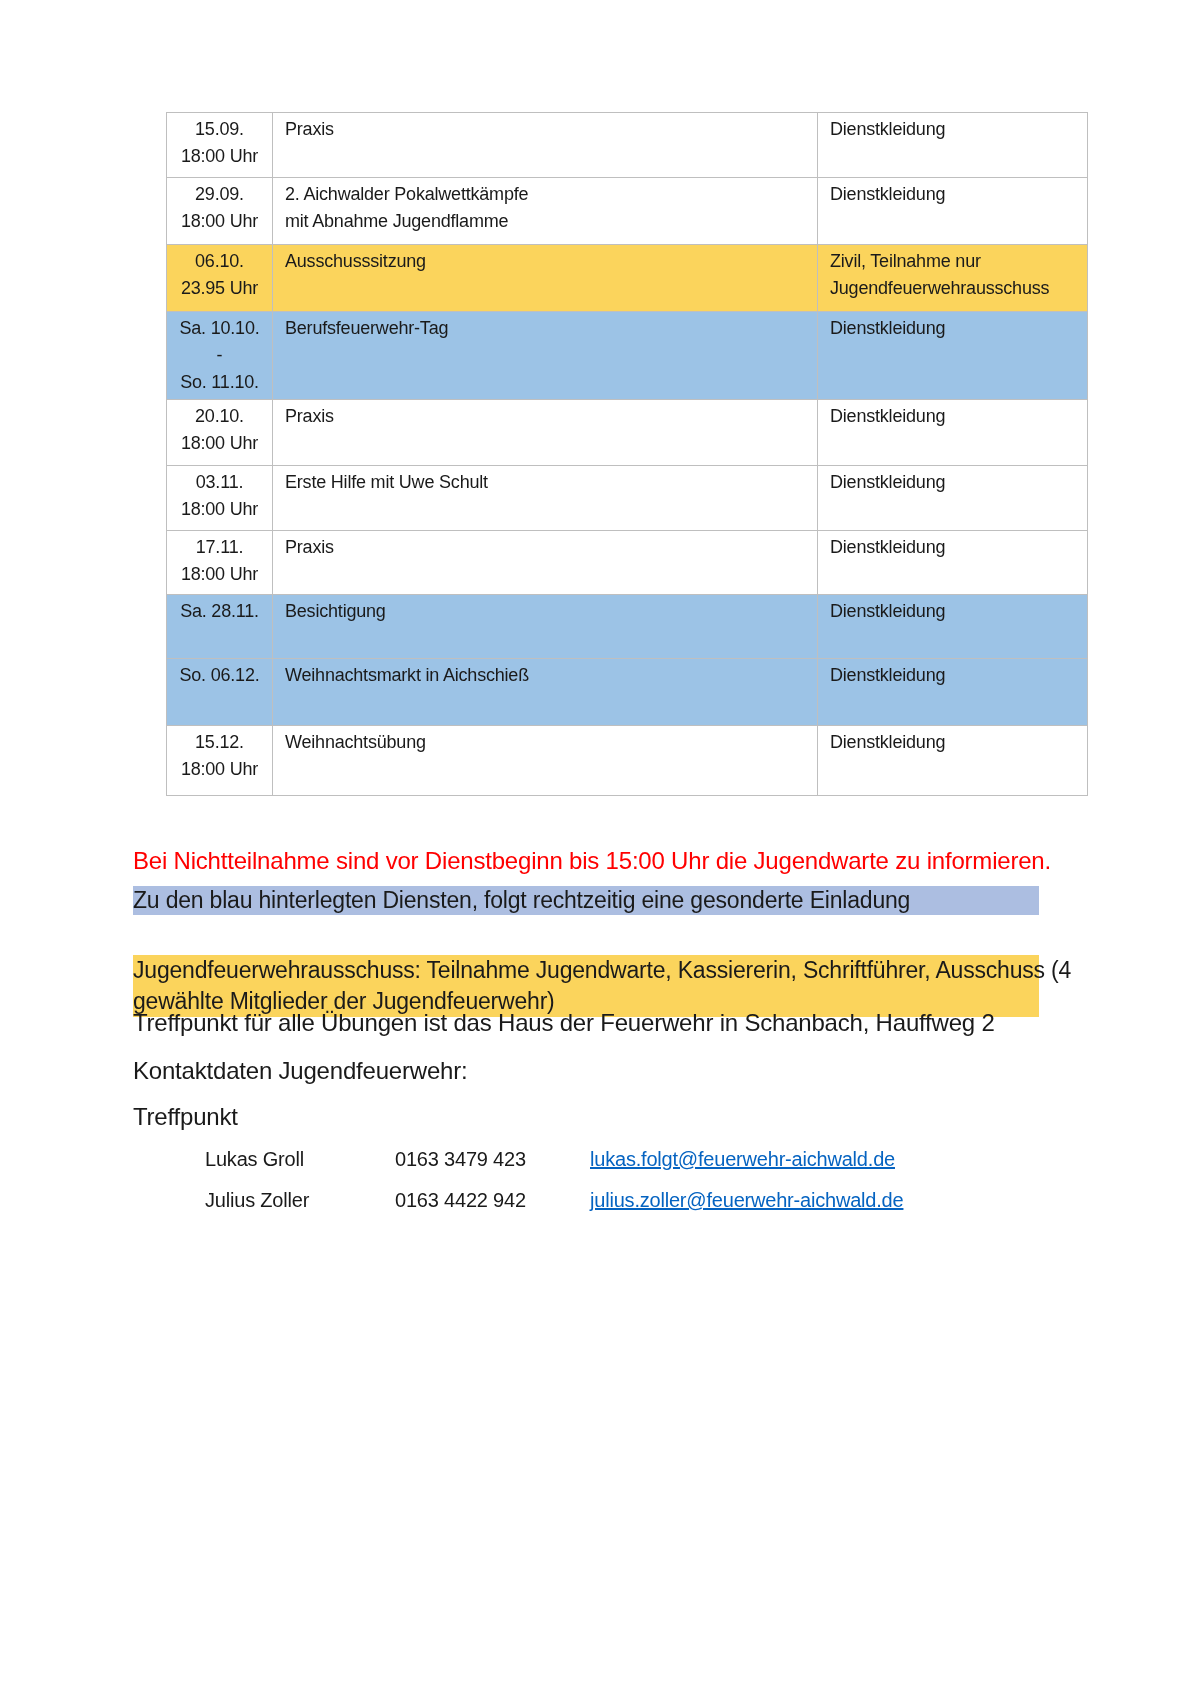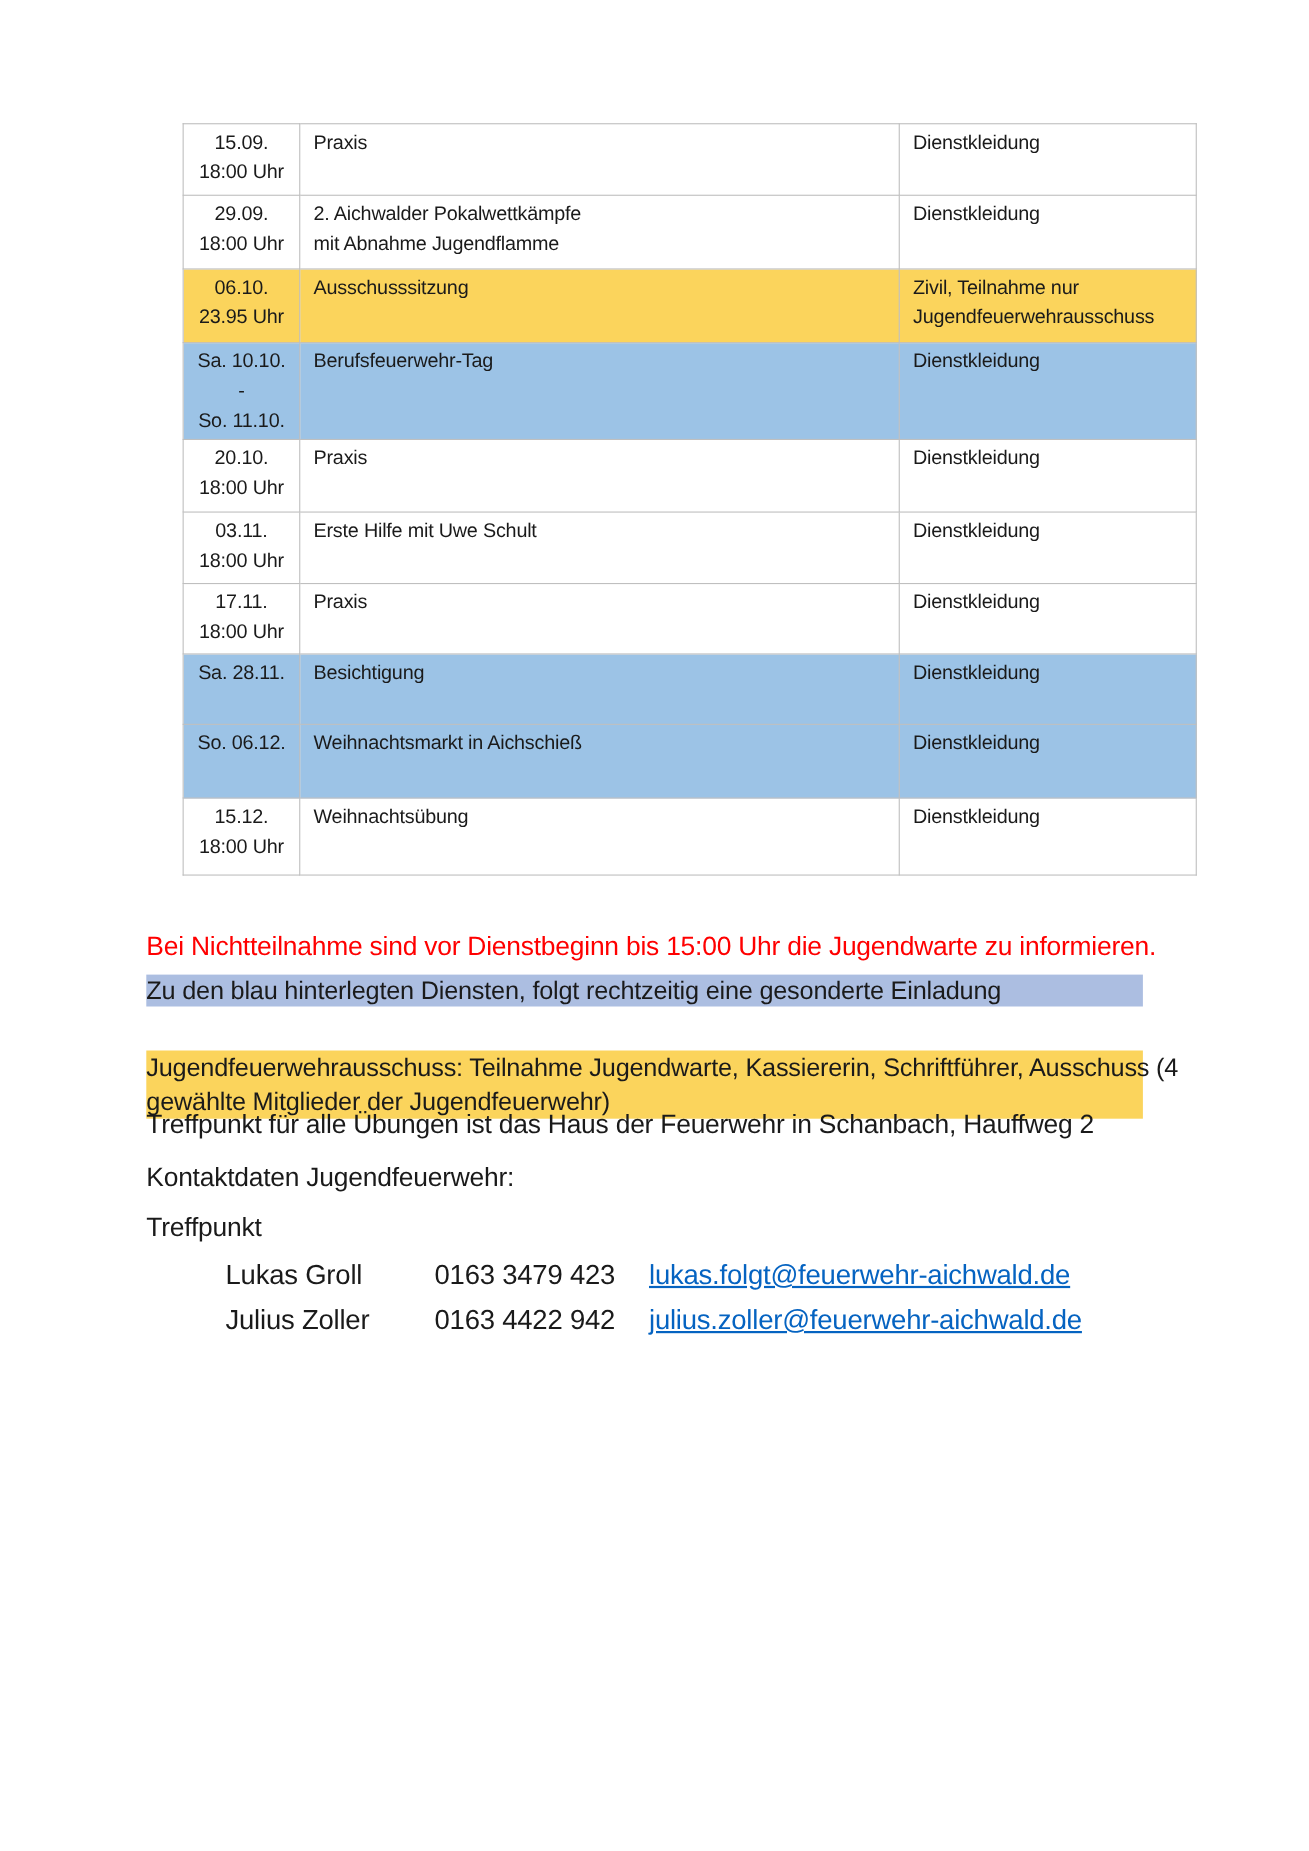--- a/index.html
+++ b/index.html
@@ -67,21 +67,21 @@
     margin-top: 40px;
   }
   .p-treffpunkt { top: 1007px; }
   .p-kontakt    { top: 1055px; }
   .p-jugendwarte{ top: 1101px; }
 
   
   .contact-row {
     position: absolute;
     left: 205px;
-    font-size: 25px;
+    font-size: 20px;
     line-height: 27px;
     display: flex;
     white-space: nowrap;
   }
   .contact-row.row-1 { top: 1146px; }
   .contact-row.row-2 { top: 1187px; }
   .contact-name  { width: 190px; }
   .contact-phone { width: 195px; }
   a.email-link {
     color: #0563c1;

